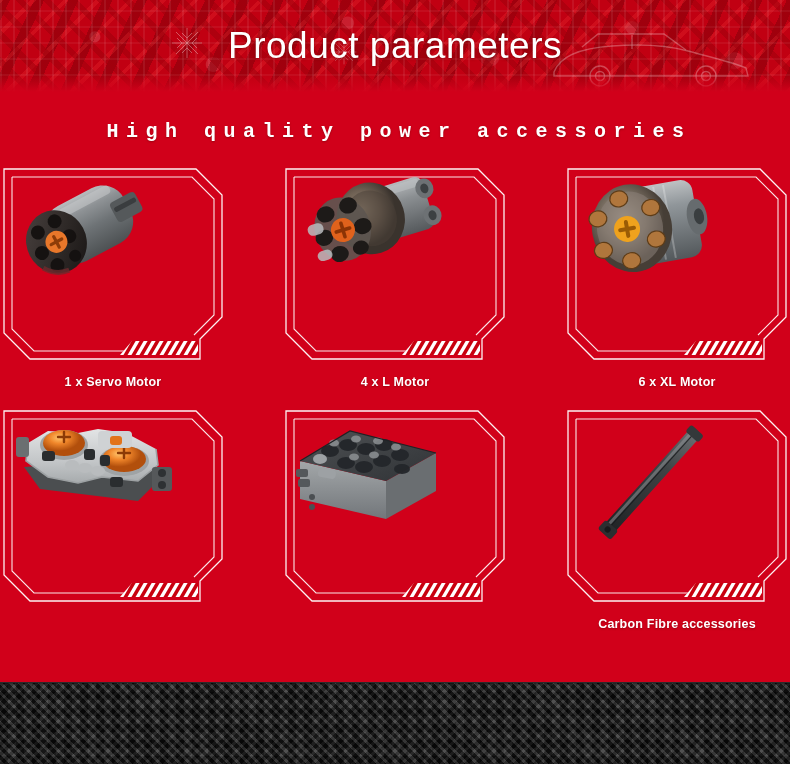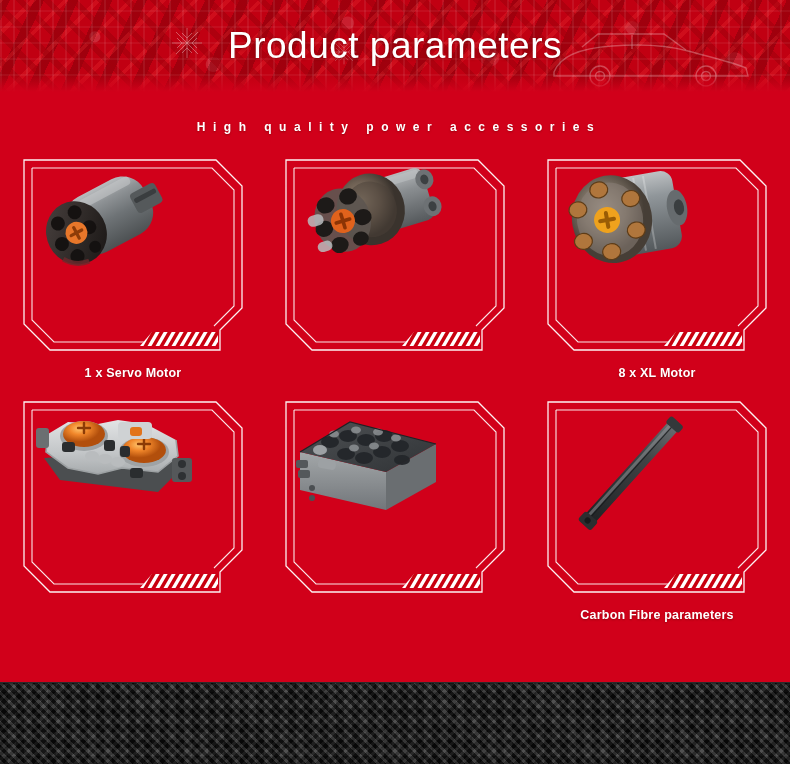--- a/index.html
+++ b/index.html
@@ -72,37 +72,38 @@
     letter-spacing: 0.5px;
     white-space: nowrap;
     text-shadow: 0 1px 3px rgba(90,0,6,0.55);
   }
 
   
   .subtitle {
     width: 100%;
     text-align: center;
     color: #ffffff;
-    font-size: 12px;
+    font-size: 20px;
     font-weight: bold;
     letter-spacing: 7.5px;
     padding-top: 28px;
     padding-left: 8px;
     text-shadow: 0 1px 2px rgba(120,0,10,0.6);
+    font-family: Liberation Mono, monospace;
   }
 
   
   .grid {
     position: relative;
     width: 790px;
     padding: 22px 0 0 0;
   }
   .row {
     display: flex;
-    justify-content: center;
+    justify-content: space-between;
     gap: 36px;
   }
   .row + .row { margin-top: 18px; }
 
   .card { width: 226px; }
 
   .frame {
     position: relative;
     width: 226px;
     height: 198px;
@@ -336,20 +337,21 @@
               </g>
               <circle cx="62" cy="58" r="12" fill="#e0621c"></circle>
               <g stroke="#8c3405" stroke-width="3.6" stroke-linecap="round">
                 <path d="M55 58 H69"></path>
                   <path d="M62 51 V65"></path>
               </g>
             </g>
           </svg>
         </div>
       </div>
+      <div class="caption">4 x L  Motor</div>
     </div>
 
     <div class="card">
       <div class="frame">
         <svg viewBox="0 0 226 198">
           <g fill="none" stroke="#ffffff" stroke-width="1.3" stroke-opacity="0.95">
             <path d="M4 4 L196 4 L222 30 L222 152 L200 174 L200 194 L30 194 L4 168 Z"></path>
           </g>
           <g fill="none" stroke="#ffffff" stroke-width="1.1" stroke-opacity="0.9">
             <path d="M12 12 L192 12 L214 34 L214 150 L194 170"></path>
@@ -413,21 +415,21 @@
               </g>
               <circle cx="63" cy="61" r="13" fill="#efa21d"></circle>
               <g stroke="#9a5c05" stroke-width="4" stroke-linecap="round">
                 <path d="M56 61 H70"></path>
                   <path d="M63 54 V68"></path>
               </g>
             </g>
           </svg>
         </div>
       </div>
-      <div class="caption">8 x XL  Motor</div>
+      <div class="caption">6 x XL  Motor</div>
     </div>
   </div>
 
   <div class="row">
 
     <div class="card">
       <div class="frame">
         <svg viewBox="0 0 226 198">
           <g fill="none" stroke="#ffffff" stroke-width="1.3" stroke-opacity="0.95">
             <path d="M4 4 L196 4 L222 30 L222 152 L200 174 L200 194 L30 194 L4 168 Z"></path>
@@ -644,18 +646,18 @@
               <g stroke="#15181a" stroke-width="1" opacity="0.8">
                 <path d="M86 12 V138"></path>
               </g>
               <rect x="78" y="132" width="17" height="12" rx="3" fill="#2b2e30"></rect>
               <circle cx="86" cy="138" r="3" fill="#17191b"></circle>
               <rect x="78" y="4" width="17" height="9" rx="3" fill="#34383a"></rect>
             </g>
           </svg>
         </div>
       </div>
-      <div class="caption">Carbon Fibre parameters</div>
+      <div class="caption">Carbon Fibre accessories</div>
     </div>
   </div>
 </div>
 
 <div class="carbon"></div>
 
 </body></html>

